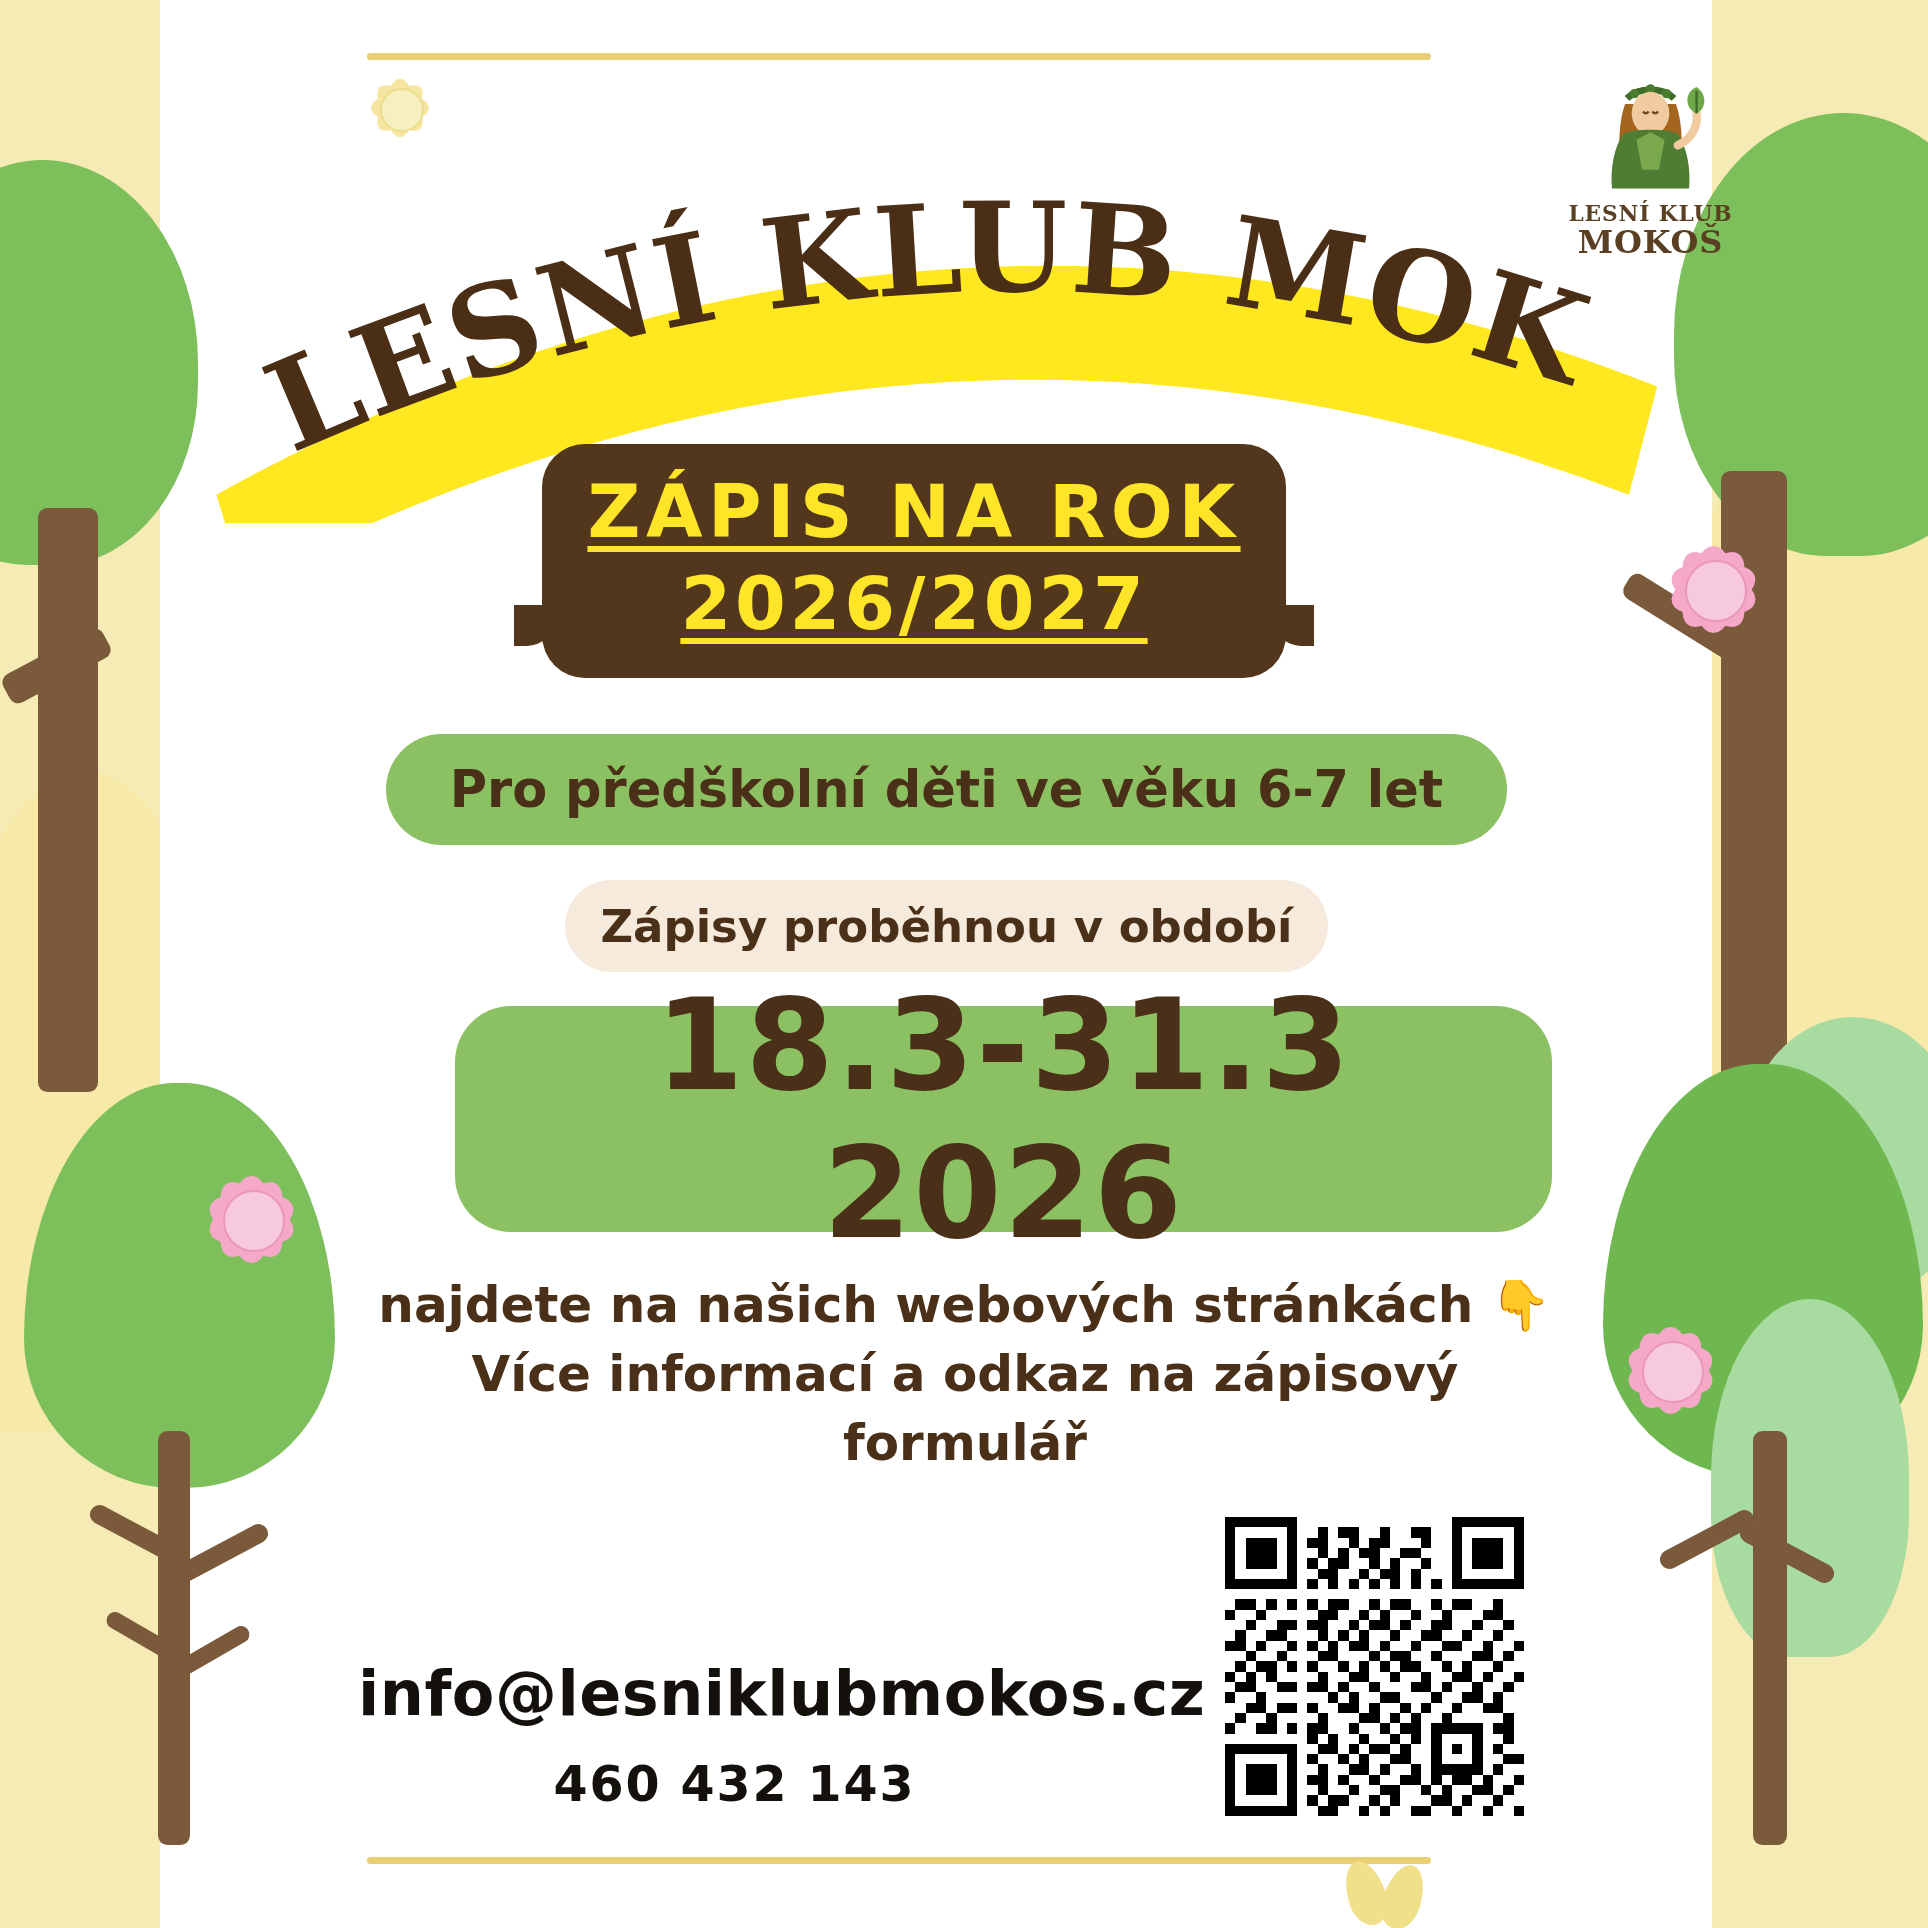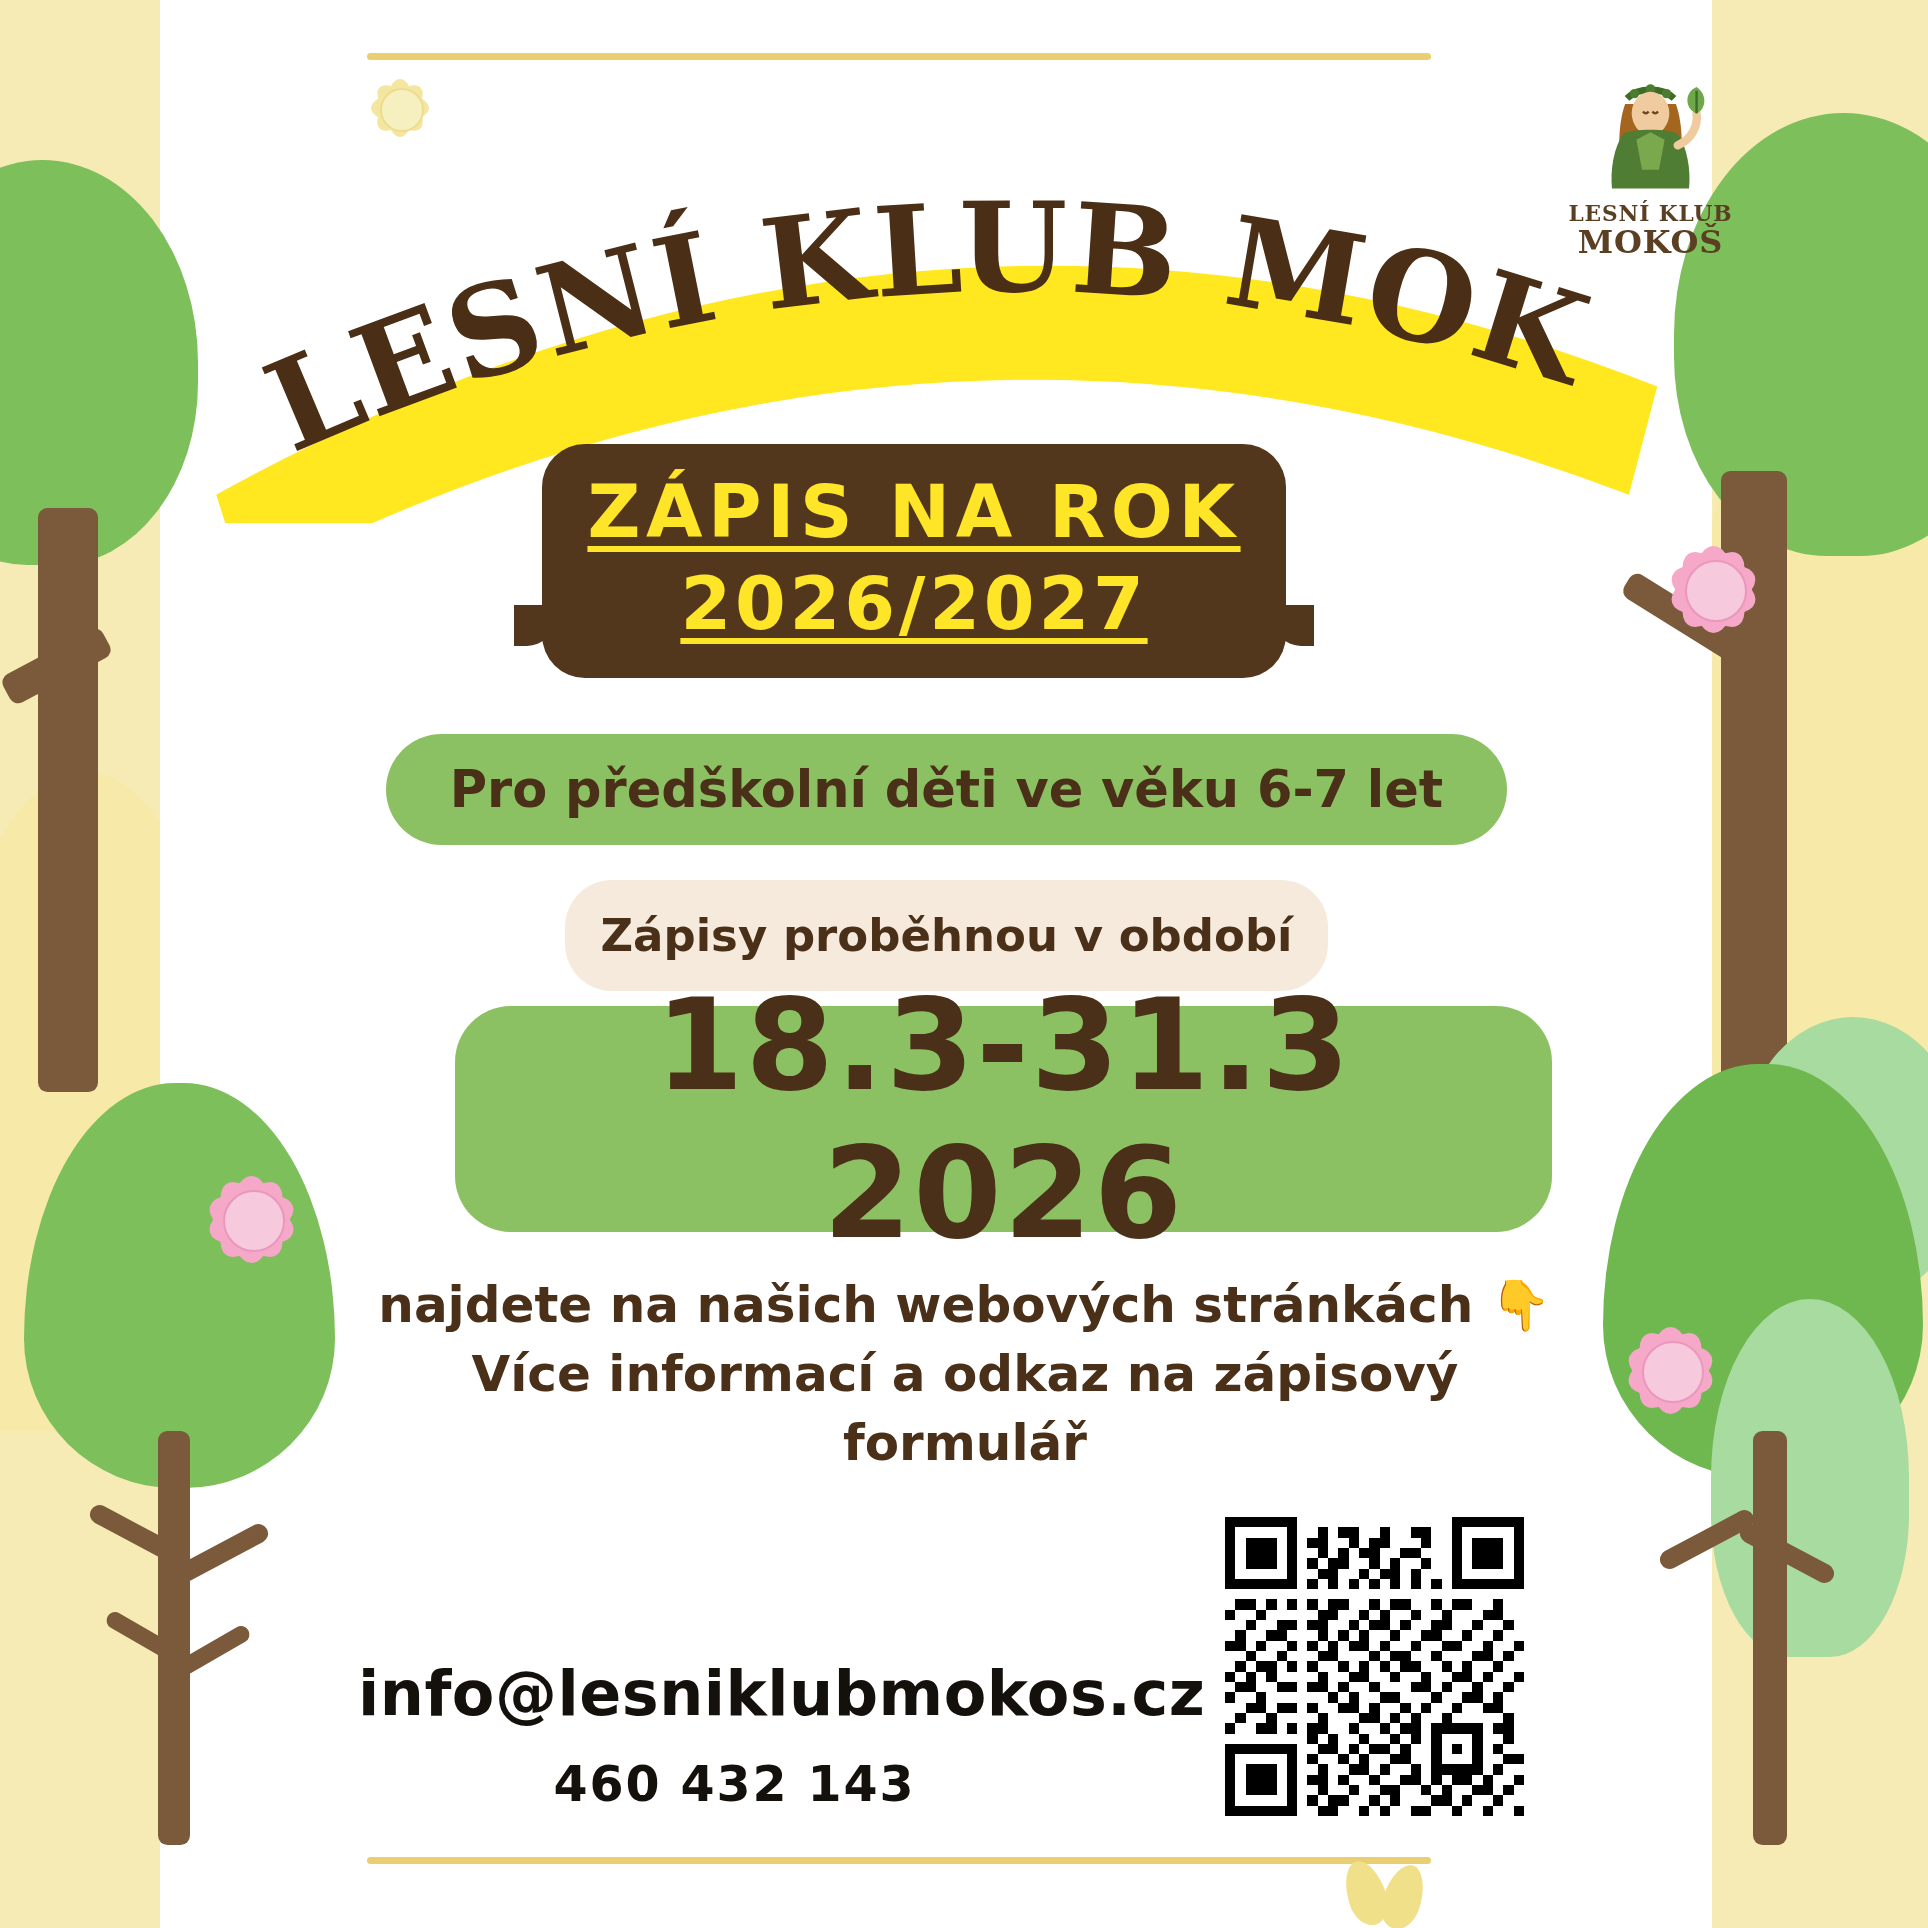--- a/index.html
+++ b/index.html
@@ -198,21 +198,21 @@
     align-items: center;
     justify-content: center;
     text-align: center;
   }
   .pill-age {
     left: 386px; top: 734px; width: 1121px; height: 111px;
     font-size: 51px;
   }
   .pill-cream {
     position: absolute;
-    left: 565px; top: 880px; width: 763px; height: 111px;
+    left: 565px; top: 880px; width: 763px; height: 92px;
     background: #f6eadc;
     border-radius: 47px;
     color: #4a3018;
     font-weight: 800;
     font-size: 45px;
     display: flex; align-items: center; justify-content: center;
   }
   .pill-date {
     left: 414px; top: 1006px; width: 1097px; height: 226px;
     font-size: 127px;

